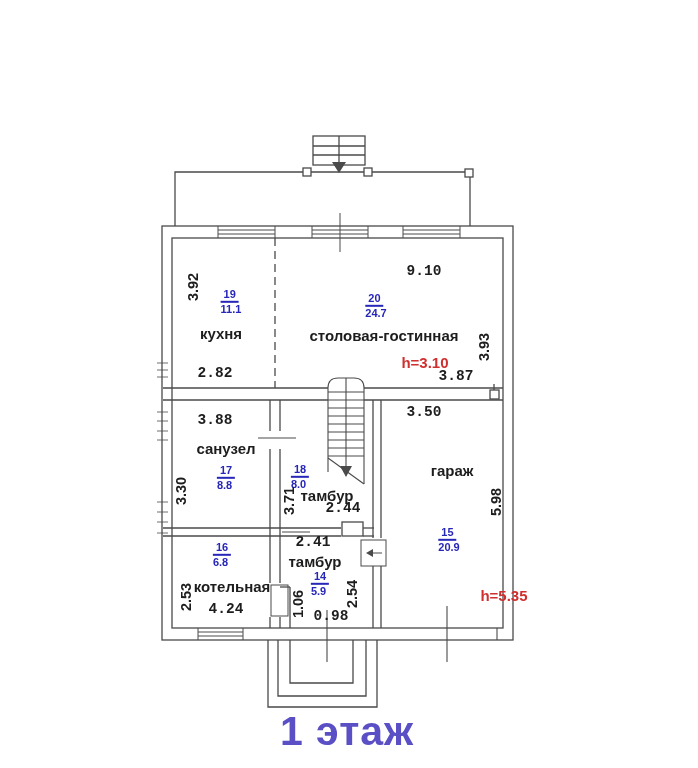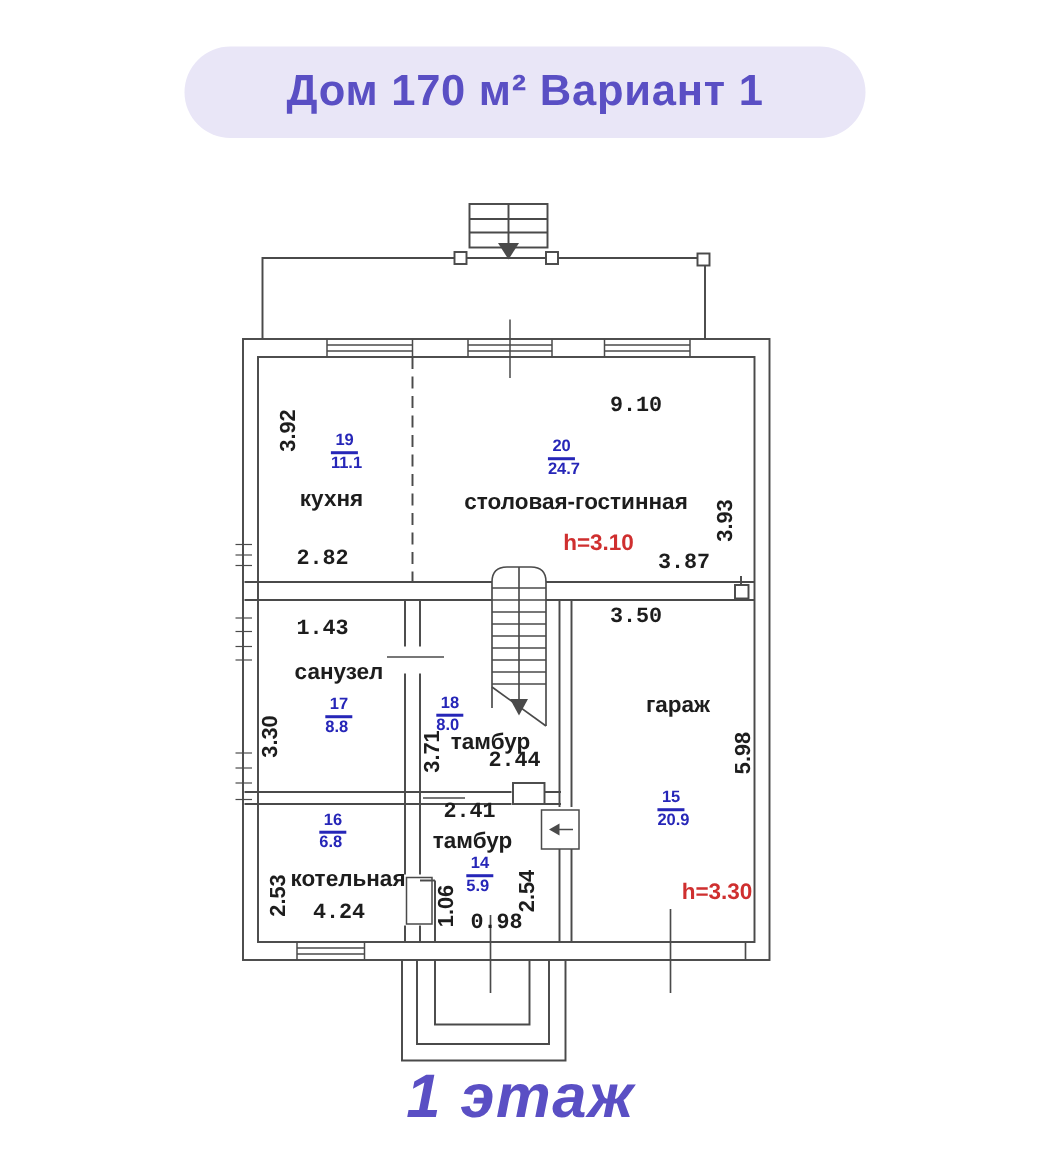--- a/index.html
+++ b/index.html
@@ -26,38 +26,35 @@
     font-size:108px;font-weight:700;color:rgba(120,120,130,0.10);
     letter-spacing:4px;user-select:none;
   }
 
   .plan-svg{position:absolute;left:0;top:0;width:698px;height:768px;}
 
   .t{position:absolute;transform:translate(-50%,-50%);font-size:14.5px;color:var(--ink);white-space:nowrap;line-height:1;}
   .dim{font-weight:600;font-family:Liberation Mono, monospace;}
   .vdim{transform:translate(-50%,-50%) rotate(-90deg);font-weight:600;}
   .rlabel{font-size:15px;font-weight:700;}
-  .hdim{color:var(--red);font-weight:700;font-size:15px;}
+  .hdim{color:var(--red);font-weight:700;font-size:15px;margin-left:26px;}
 
   .rid{position:absolute;transform:translate(-50%,-50%);text-align:left;color:var(--blue);font-weight:700;font-size:11px;line-height:1.2;white-space:nowrap;}
   .rid .rnum{display:inline-block;border-bottom:2px solid var(--blue);padding:0 3px;}
 
   .floor-label{
     position:absolute;left:347px;top:731px;transform:translate(-50%,-50%);
-    color:var(--accent);font-size:41px;font-weight:700;letter-spacing:1px;font-style:italic;
+    color:var(--accent);font-size:41px;font-weight:700;letter-spacing:1px;
   }
 </style>
 </head>
 <body>
 
 <div class="canvas">
 
-  <div class="title-pill">
-    <span>Дом 170 м² Вариант 1</span>
-  </div>
 
 
   <svg class="plan-svg" viewBox="0 0 698 768" xmlns="http://www.w3.org/2000/svg">
     <g stroke="#4a4a4a" stroke-width="1.3" fill="none">
 
       <g>
         <rect x="313" y="136" width="52" height="29"></rect>
         <line x1="313" y1="146" x2="365" y2="146"></line>
         <line x1="313" y1="155" x2="365" y2="155"></line>
         <line x1="339" y1="136" x2="339" y2="165"></line>
@@ -196,21 +193,21 @@
   <div class="t dim" style="left:424px;top:271px">9.10</div>
   <div class="rid" style="left:376px;top:306px">
     <div class="rnum">20</div>
     <div class="rarea">24.7</div>
   </div>
   <div class="t rlabel" style="left:384px;top:335px">столовая-гостинная</div>
   <div class="t hdim" style="left:399px;top:362px">h=3.10</div>
   <div class="t dim" style="left:456px;top:376px">3.87</div>
   <div class="t vdim" style="left:484px;top:347px">3.93</div>
 
-  <div class="t dim" style="left:215px;top:420px">1.43</div>
+  <div class="t dim" style="left:215px;top:420px">3.88</div>
   <div class="t rlabel" style="left:226px;top:448px">санузел</div>
   <div class="rid" style="left:226px;top:478px">
     <div class="rnum">17</div>
     <div class="rarea">8.8</div>
   </div>
   <div class="t vdim" style="left:181px;top:491px">3.30</div>
 
   <div class="rid" style="left:300px;top:477px">
     <div class="rnum">18</div>
     <div class="rarea">8.0</div>
@@ -219,21 +216,21 @@
   <div class="t dim" style="left:343px;top:508px">2.44</div>
   <div class="t vdim" style="left:289px;top:501px">3.71</div>
 
   <div class="t dim" style="left:424px;top:412px">3.50</div>
   <div class="t rlabel" style="left:452px;top:470px">гараж</div>
   <div class="t vdim" style="left:496px;top:502px">5.98</div>
   <div class="rid" style="left:449px;top:540px">
     <div class="rnum">15</div>
     <div class="rarea">20.9</div>
   </div>
-  <div class="t hdim" style="left:478px;top:595px">h=3.30</div>
+  <div class="t hdim" style="left:478px;top:595px">h=5.35</div>
 
   <div class="rid" style="left:222px;top:555px">
     <div class="rnum">16</div>
     <div class="rarea">6.8</div>
   </div>
   <div class="t rlabel" style="left:232px;top:586px">котельная</div>
   <div class="t vdim" style="left:186px;top:597px">2.53</div>
   <div class="t dim" style="left:226px;top:609px">4.24</div>
 
   <div class="t dim" style="left:313px;top:542px">2.41</div>

